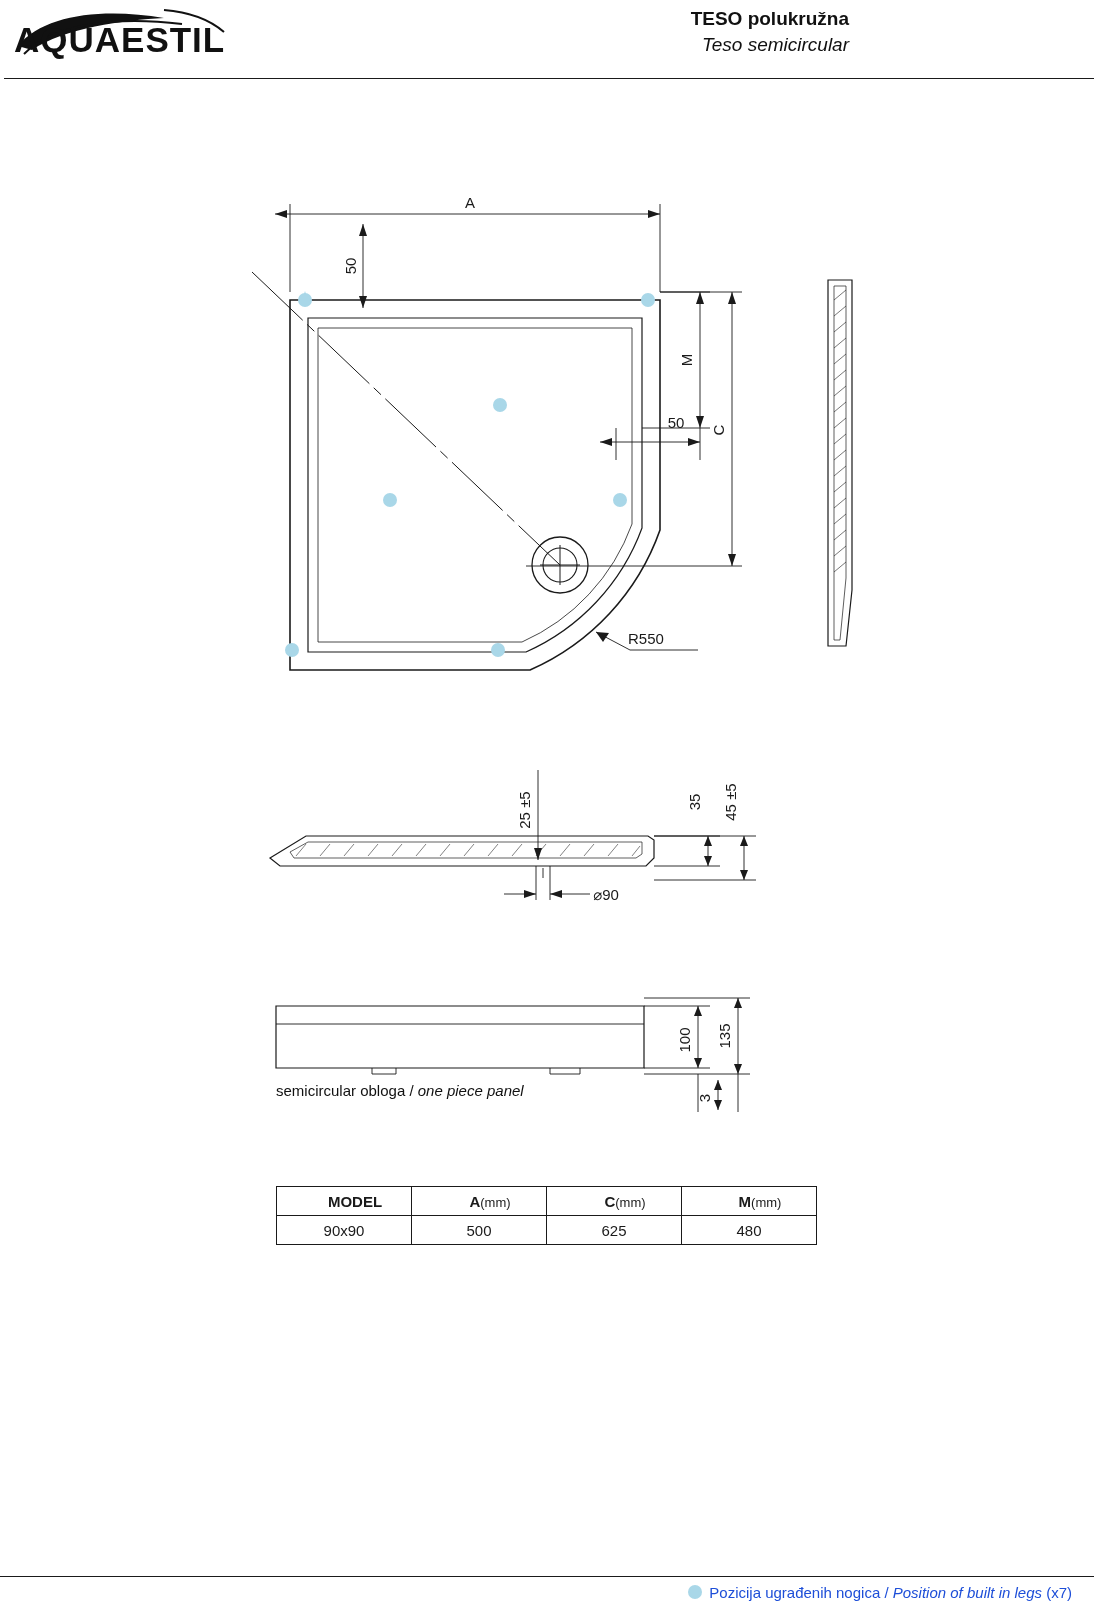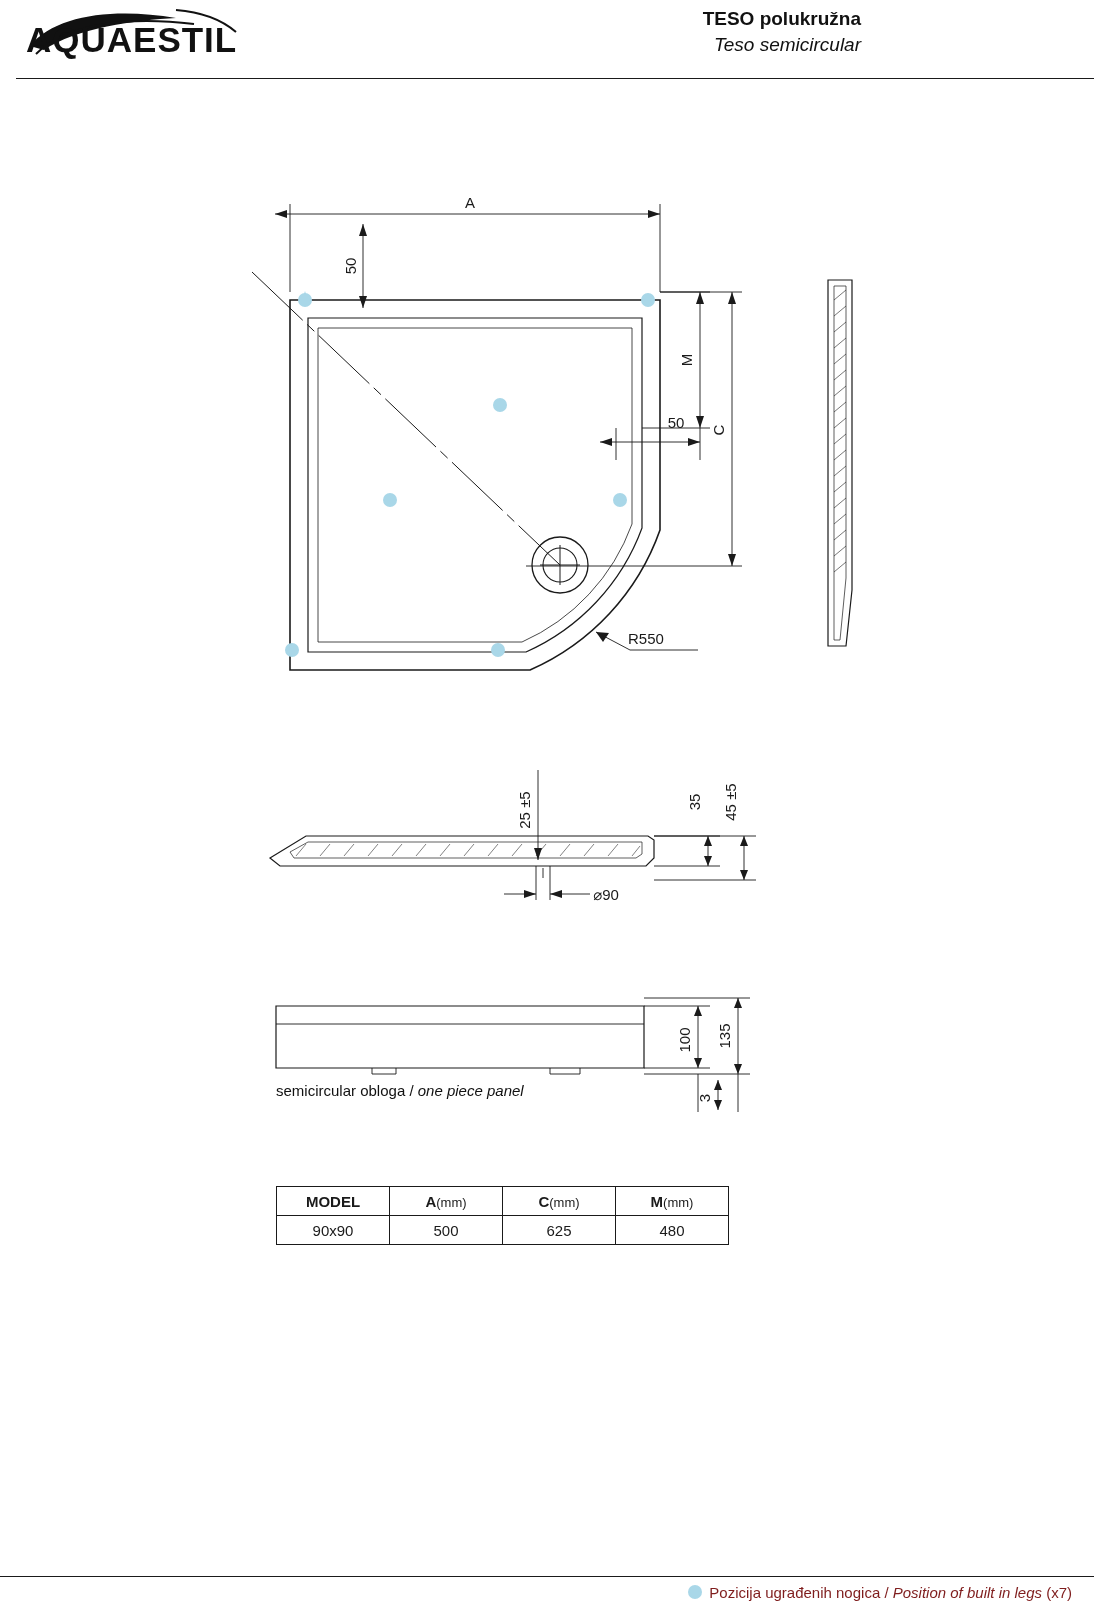--- a/index.html
+++ b/index.html
@@ -17,21 +17,21 @@
   }
   .page {
     position: relative;
     width: 1094px;
     height: 1616px;
   }
 
   
   .header {
     position: absolute;
-    top: 0; left: 16px;
+    top: 0; left: 4px;
     width: 869px;
     height: 78px;
   }
   .logo {
     position: absolute;
     left: 10px;
     top: 6px;
     width: 220px;
     height: 58px;
   }
@@ -103,20 +103,21 @@
   .spec-table td, .spec-table th {
     border: 1px solid #1a1a1a;
     width: 112px;
     height: 28px;
     text-align: center;
     font-weight: normal;
     padding: 0;
   }
   .spec-table thead th {
     font-weight: normal;
+    padding-left: 22px;
   }
   .spec-table thead th b { font-weight: bold; }
   .spec-table .unit { font-size: 13px; }
 
   
   .footer {
     position: absolute;
     left: 0;
     bottom: 0;
     width: 1094px;
@@ -128,21 +129,21 @@
     top: 0;
     width: 1094px;
     height: 1px;
     background: #1a1a1a;
   }
   .footer-legend {
     position: absolute;
     right: 22px;
     top: 8px;
     font-size: 15px;
-    color: #7f1d1d;
+    color: #1d4ed8;
     white-space: nowrap;
   }
   .footer-legend .it { font-style: italic; }
   .legend-icon {
     display: inline-block;
     vertical-align: -2px;
     margin-right: 6px;
   }
 
   text { font-family: "Liberation Sans", sans-serif; }

